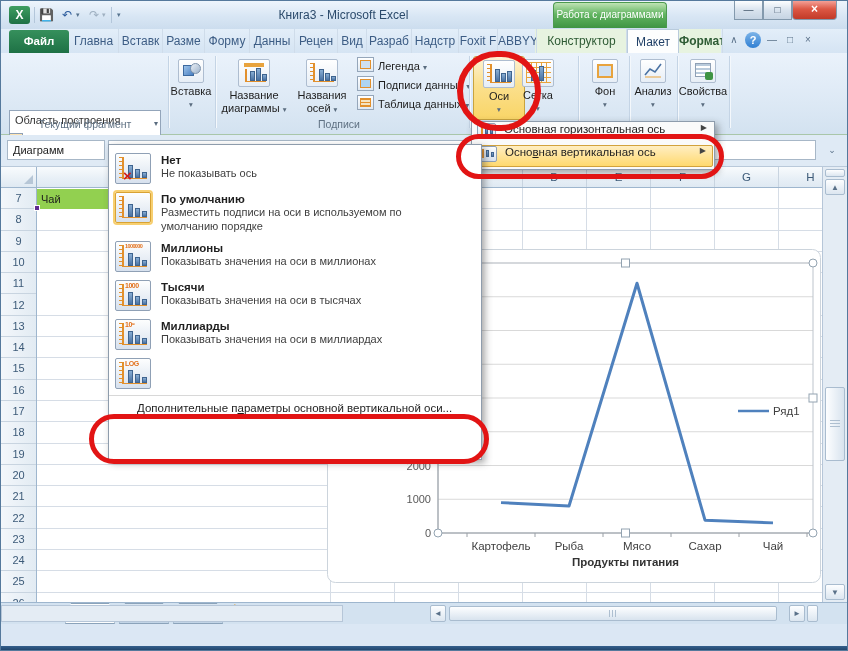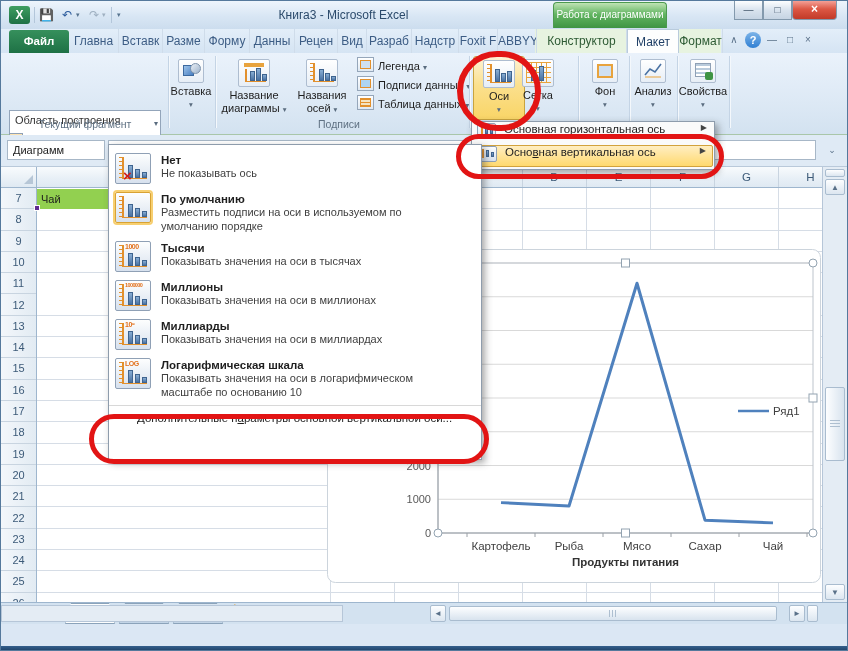--- a/index.html
+++ b/index.html
@@ -202,21 +202,21 @@
       <div class="rtab" style="width: 45px;">Форму</div>
       <div class="rtab" style="width: 45px;">Данны</div>
       <div class="rtab" style="width: 43px;">Рецен</div>
       <div class="rtab" style="width: 29px;">Вид</div>
       <div class="rtab" style="width: 45px;">Разраб</div>
       <div class="rtab" style="width: 47px;">Надстр</div>
       <div class="rtab" style="width: 39px;">Foxit F</div>
       <div class="rtab" style="width: 39px;">ABBYY</div>
       <div class="rtab ctx" style="width: 90px;">Конструктор</div>
       <div class="rtab ctx active" style="width: 52px;">Макет</div>
-      <div class="rtab ctx" style="width: 44px;">Формат</div>
+      <div class="rtab ctx" style="width: 44px; font-weight: bold;">Формат</div>
     </div>
   <div class="abs miniicon" style="left:726px;width:14px">∧</div>
   <div class="abs helpdot">?</div>
   <div class="abs miniicon" style="left:764px;width:14px">—</div>
   <div class="abs miniicon" style="left:782px;width:14px">□</div>
   <div class="abs miniicon" style="left:800px;width:14px">×</div>
 
   <div class="abs ribbon">
 
     <div class="abs combo">
@@ -527,71 +527,67 @@
         </div>
       </div>
       <div class="smitem">
         <span class="mci">
           <i class="ic-ax"></i>
           <i class="ic-tk"></i>
           <i class="ic-base"></i>
           <i class="ic-b" style="left: 12px; height: 13px;"></i>
           <i class="ic-b" style="left: 19px; height: 9px;"></i>
           <i class="ic-b" style="left: 26px; height: 6px;"></i>
+          <em class="bdg tiny">1000000</em>
+        </span>
+        <div class="txt">
+          <div class="t">Миллионы</div>
+          <div class="d">Показывать значения на оси в миллионах</div>
+        </div>
+      </div>
+      <div class="smitem">
+        <span class="mci">
+          <i class="ic-ax"></i>
+          <i class="ic-tk"></i>
+          <i class="ic-base"></i>
+          <i class="ic-b" style="left: 12px; height: 13px;"></i>
+          <i class="ic-b" style="left: 19px; height: 9px;"></i>
+          <i class="ic-b" style="left: 26px; height: 6px;"></i>
           <em class="bdg">1000</em>
         </span>
         <div class="txt">
           <div class="t">Тысячи</div>
           <div class="d">Показывать значения на оси в тысячах</div>
         </div>
       </div>
       <div class="smitem">
         <span class="mci">
           <i class="ic-ax"></i>
           <i class="ic-tk"></i>
           <i class="ic-base"></i>
           <i class="ic-b" style="left: 12px; height: 13px;"></i>
           <i class="ic-b" style="left: 19px; height: 9px;"></i>
           <i class="ic-b" style="left: 26px; height: 6px;"></i>
-          <em class="bdg tiny">1000000</em>
-        </span>
-        <div class="txt">
-          <div class="t">Миллионы</div>
-          <div class="d">Показывать значения на оси в миллионах</div>
-        </div>
-      </div>
-      <div class="smitem">
-        <span class="mci">
-          <i class="ic-ax"></i>
-          <i class="ic-tk"></i>
-          <i class="ic-base"></i>
-          <i class="ic-b" style="left: 12px; height: 13px;"></i>
-          <i class="ic-b" style="left: 19px; height: 9px;"></i>
-          <i class="ic-b" style="left: 26px; height: 6px;"></i>
           <em class="bdg">10⁹</em>
         </span>
         <div class="txt">
           <div class="t">Миллиарды</div>
           <div class="d">Показывать значения на оси в миллиардах</div>
         </div>
       </div>
       <div class="smitem">
         <span class="mci">
           <i class="ic-ax"></i>
           <i class="ic-tk"></i>
           <i class="ic-base"></i>
           <i class="ic-b" style="left: 12px; height: 13px;"></i>
           <i class="ic-b" style="left: 19px; height: 9px;"></i>
           <i class="ic-b" style="left: 26px; height: 6px;"></i>
           <em class="bdg">LOG</em>
         </span>
-        <div class="txt">
-          <div class="t">Логарифмическая шкала</div>
-          <div class="d">Показывать значения на оси в логарифмическом масштабе по основанию 10</div>
-        </div>
       </div>
       <div class="mfoot"><span>Дополнительные п</span><span class="u">а</span><span>раметры основной вертикальной оси...</span></div>
     </div>
 
   <div class="abs redring" style="left:456px;top:50px;width:84px;height:80px"></div>
   <div class="abs redring thin" style="left:455px;top:133px;width:268px;height:45px;border-radius:24px"></div>
   <div class="abs redring thin" style="left:88px;top:413px;width:400px;height:50px;border-radius:26px"></div>
 
 </div>
 

